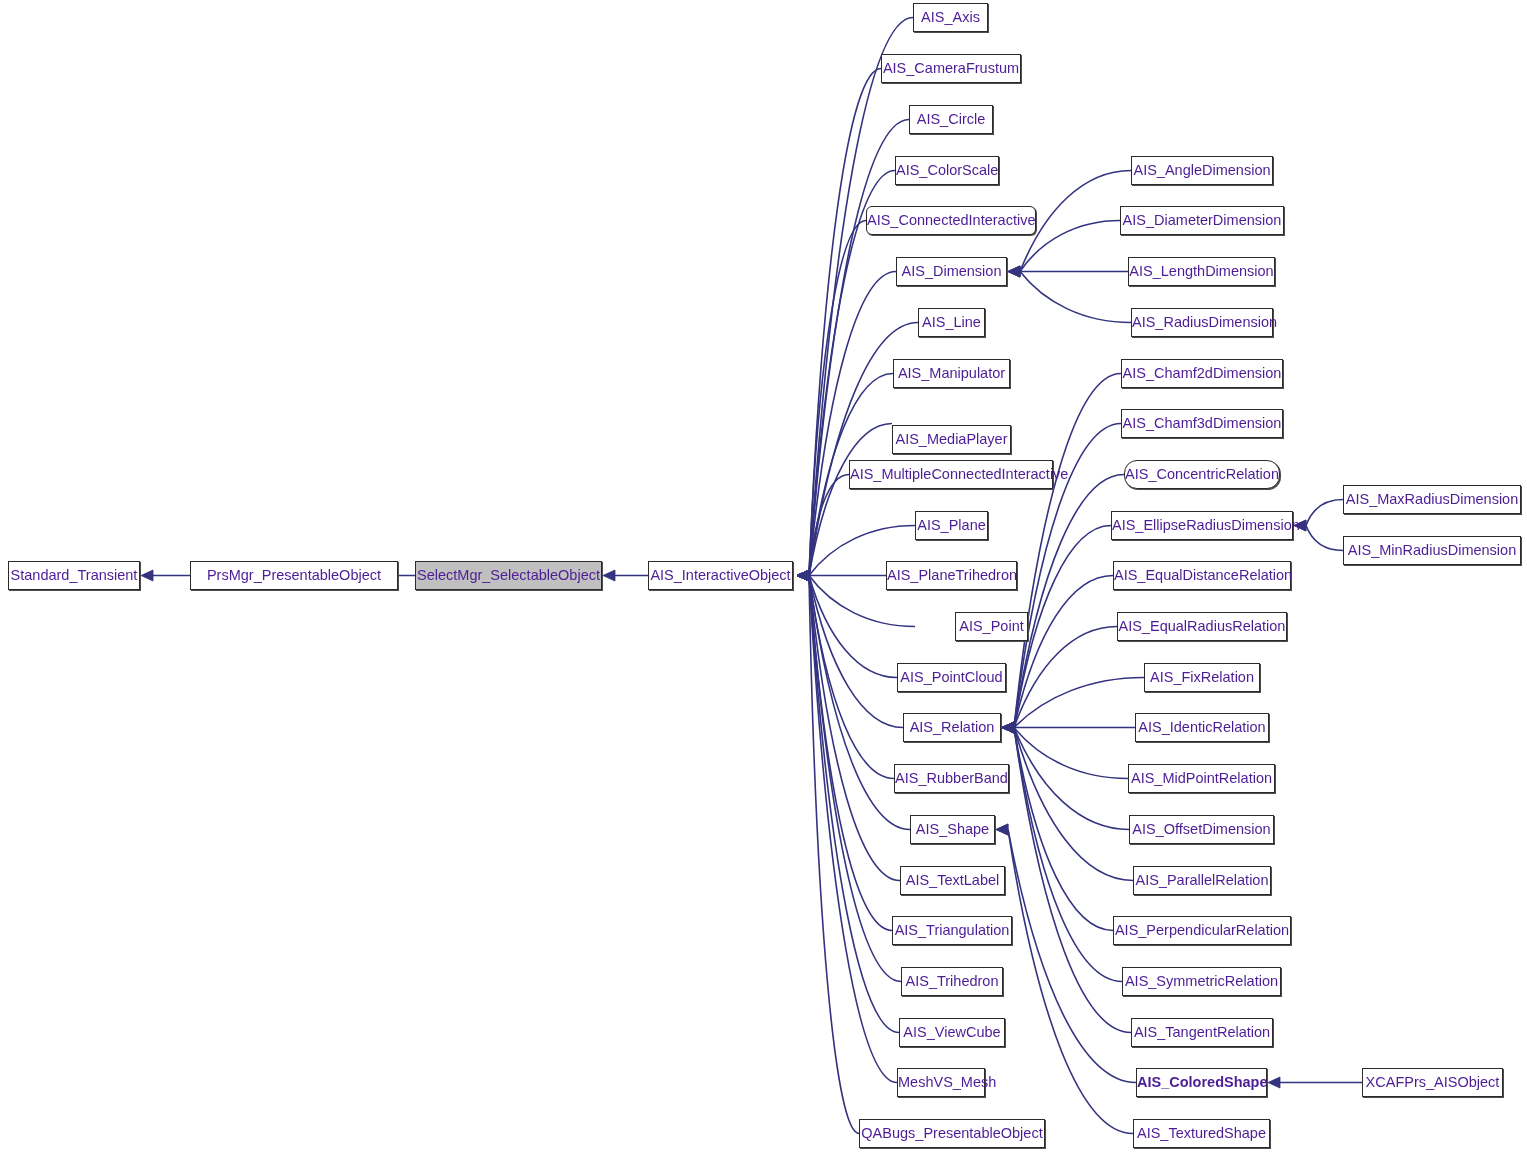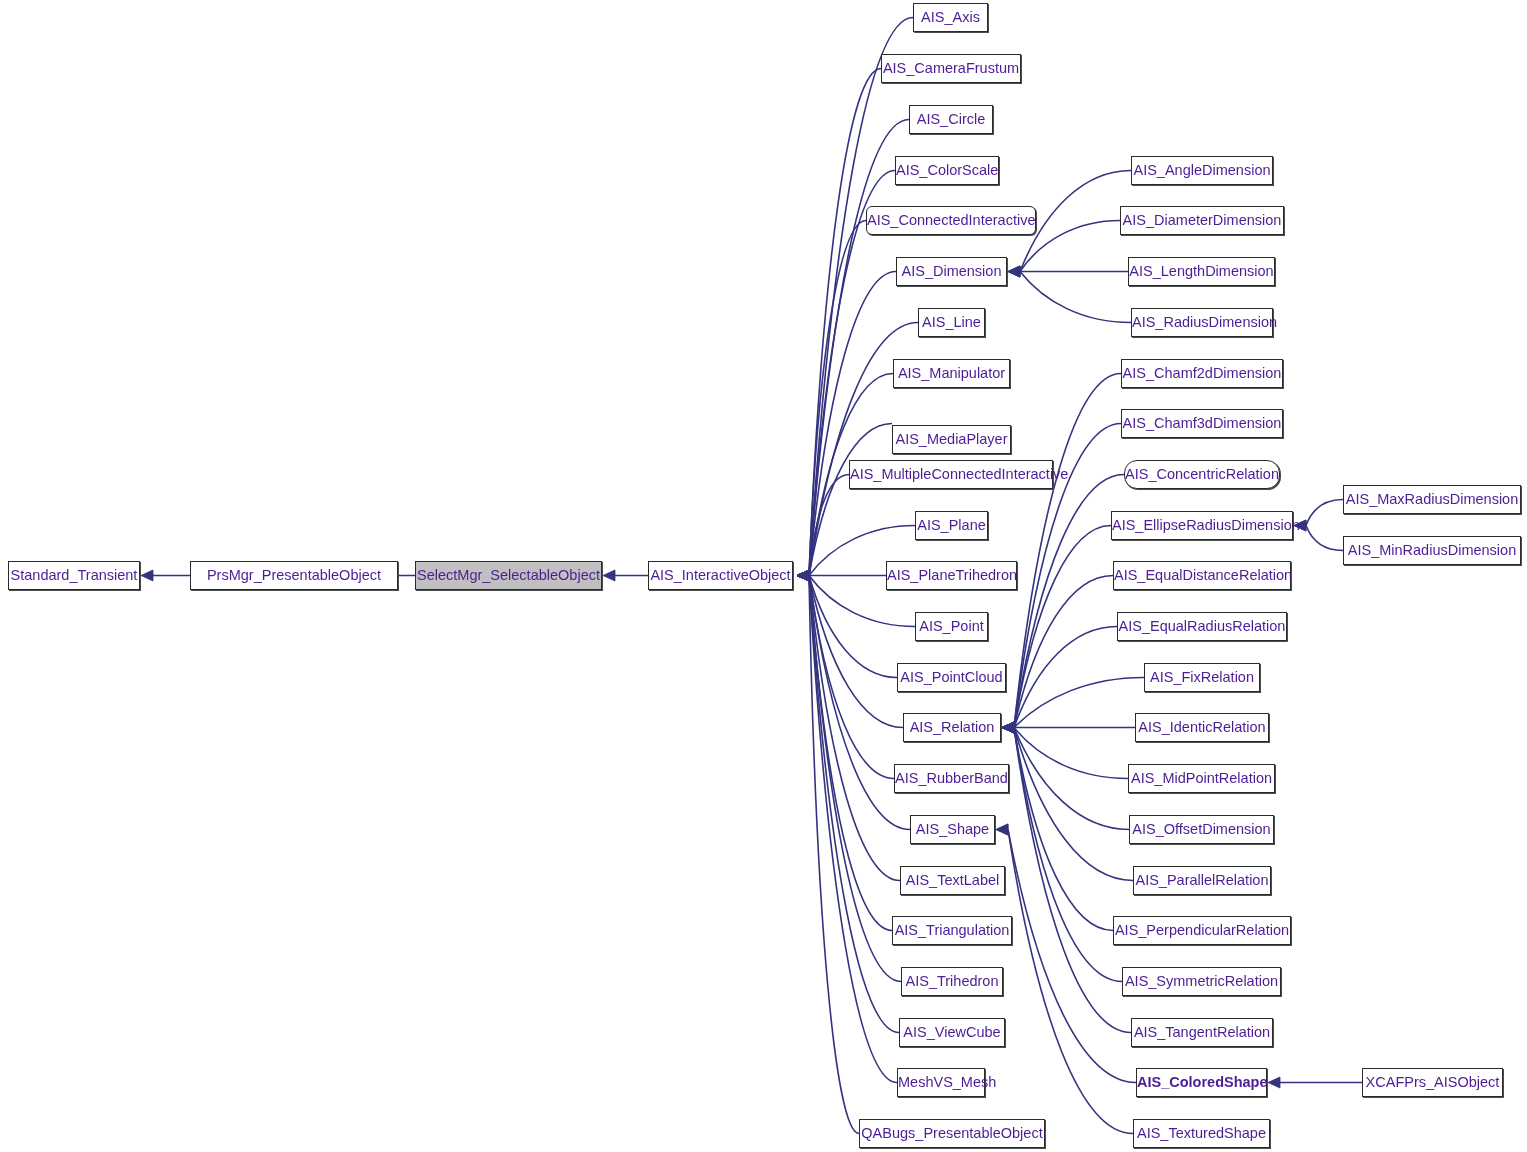--- a/index.html
+++ b/index.html
@@ -143,21 +143,21 @@
     <div class="node" style="left: 909px; top: 105px; width: 84px;">AIS_Circle</div>
     <div class="node" style="left: 895px; top: 156px; width: 104px;">AIS_ColorScale</div>
     <div class="node" style="left: 866px; top: 206px; width: 170px; border-radius: 6px;">AIS_ConnectedInteractive</div>
     <div class="node" style="left: 896px; top: 257px; width: 111px;">AIS_Dimension</div>
     <div class="node" style="left: 918px; top: 308px; width: 67px;">AIS_Line</div>
     <div class="node" style="left: 893px; top: 359px; width: 117px;">AIS_Manipulator</div>
     <div class="node" style="left: 892px; top: 409px; width: 119px; margin-top: 16px;">AIS_MediaPlayer</div>
     <div class="node" style="left: 849px; top: 460px; width: 204px;">AIS_MultipleConnectedInteractive</div>
     <div class="node" style="left: 915px; top: 511px; width: 73px;">AIS_Plane</div>
     <div class="node" style="left: 886px; top: 561px; width: 131px;">AIS_PlaneTrihedron</div>
-    <div class="node" style="left: 915px; top: 612px; width: 73px;">AIS_Point</div>
+    <div class="node" style="left: 955px; top: 612px; width: 73px;">AIS_Point</div>
     <div class="node" style="left: 897px; top: 663px; width: 109px;">AIS_PointCloud</div>
     <div class="node" style="left: 903px; top: 713px; width: 98px;">AIS_Relation</div>
     <div class="node" style="left: 894px; top: 764px; width: 115px;">AIS_RubberBand</div>
     <div class="node" style="left: 910px; top: 815px; width: 85px;">AIS_Shape</div>
     <div class="node" style="left: 900px; top: 866px; width: 105px;">AIS_TextLabel</div>
     <div class="node" style="left: 892px; top: 916px; width: 120px;">AIS_Triangulation</div>
     <div class="node" style="left: 901px; top: 967px; width: 102px;">AIS_Trihedron</div>
     <div class="node" style="left: 899px; top: 1018px; width: 106px;">AIS_ViewCube</div>
     <div class="node" style="left: 897px; top: 1068px; width: 88px;">MeshVS_Mesh</div>
     <div class="node" style="left: 859px; top: 1119px; width: 186px;">QABugs_PresentableObject</div>

